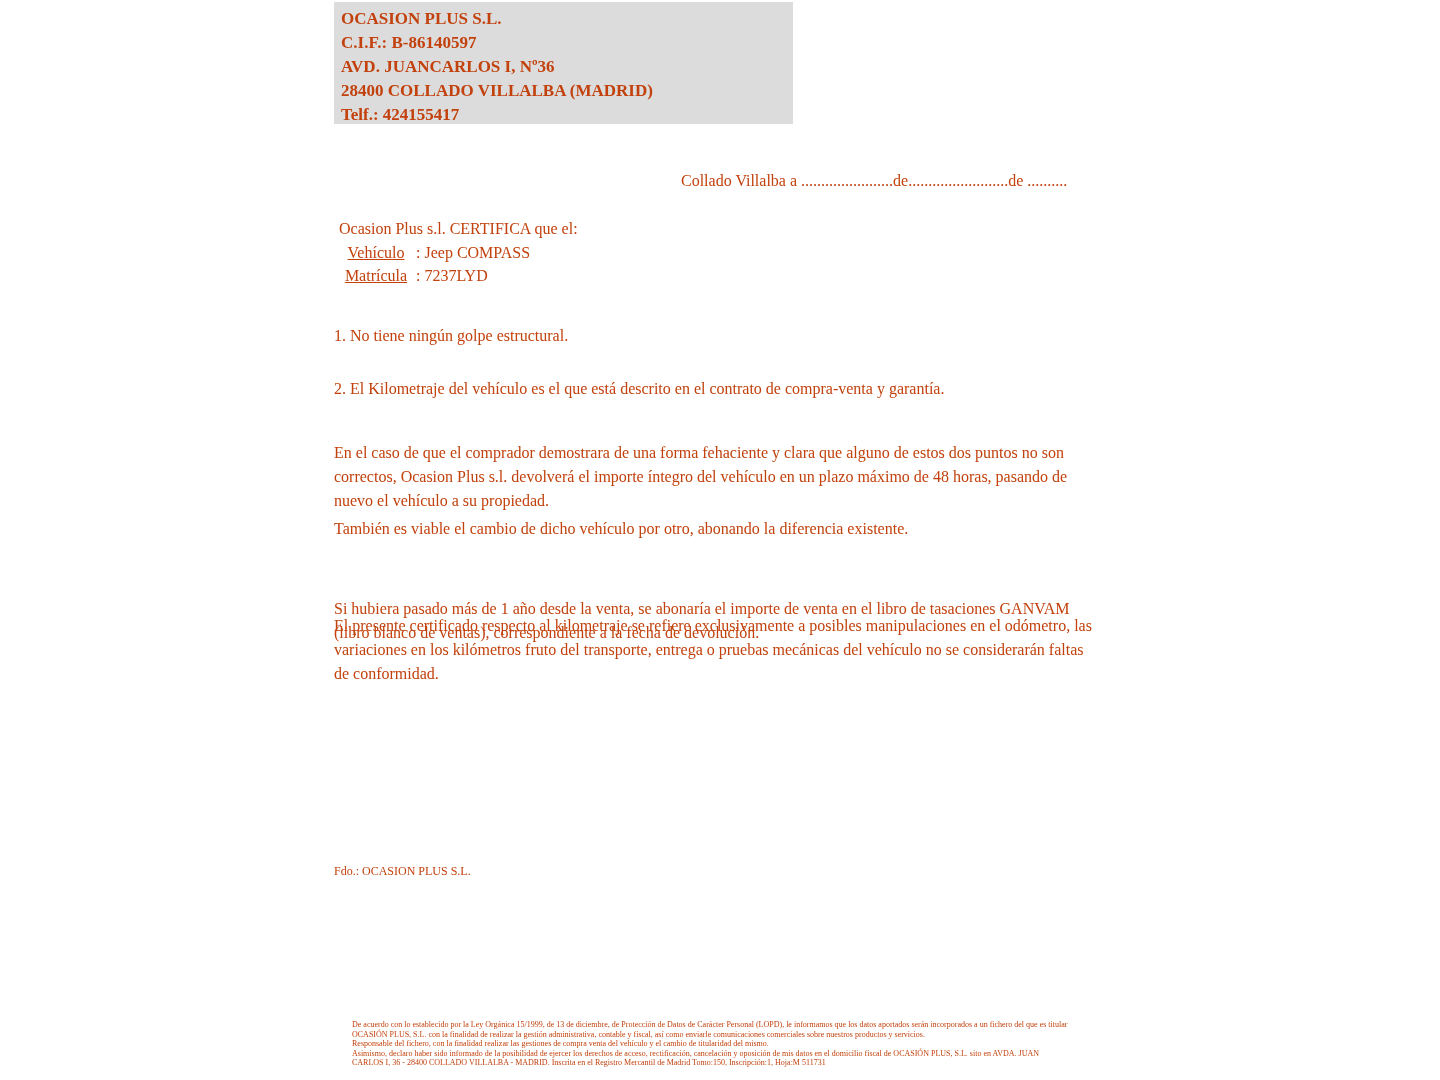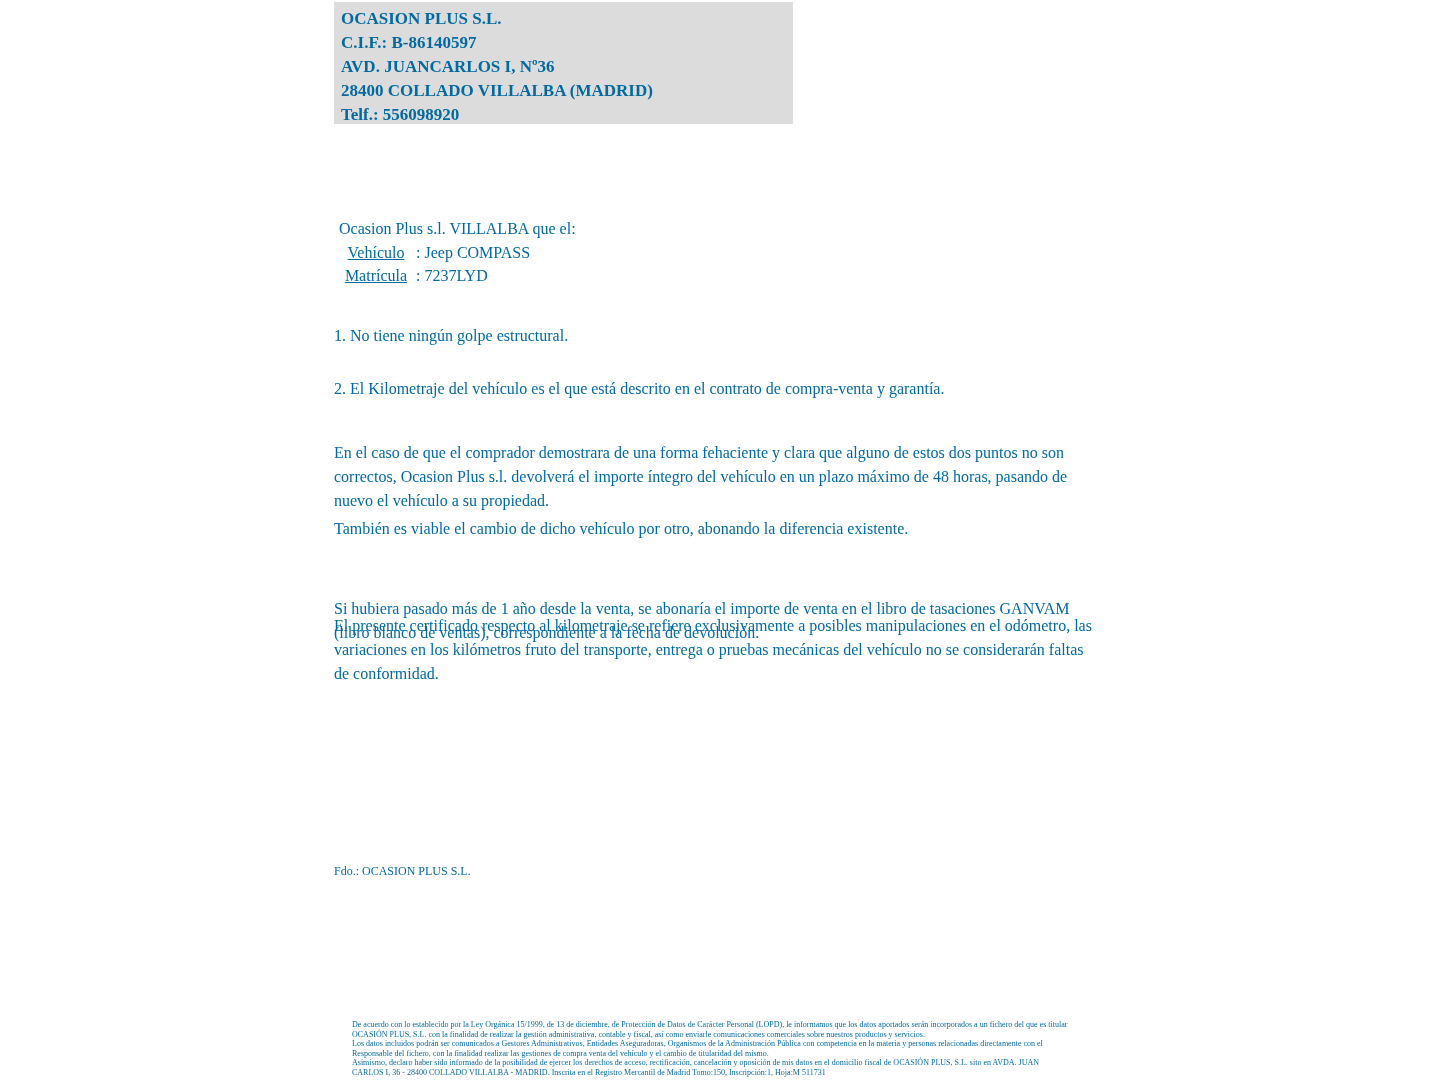--- a/index.html
+++ b/index.html
@@ -6,21 +6,21 @@
     margin: 0;
     padding: 0;
     background: #ffffff;
   }
   .page {
     position: relative;
     width: 1440px;
     height: 1080px;
     background: #ffffff;
     font-family: "Liberation Serif", serif;
-    color: #0369a1;
+    color: #c2410c;
     overflow: hidden;
   }
   .letterhead {
     position: absolute;
     left: 334px;
     top: 2px;
     width: 459px;
     height: 122px;
     background: #dcdcdc;
     box-sizing: border-box;
@@ -89,26 +89,27 @@
 </head>
 <body>
 
 <div class="page">
 
   <div class="letterhead">
     <div>OCASION PLUS S.L.</div>
     <div>C.I.F.: B-86140597</div>
     <div>AVD. JUANCARLOS I, Nº36</div>
     <div>28400 COLLADO VILLALBA (MADRID)</div>
-    <div>Telf.: 556098920</div>
+    <div>Telf.: 424155417</div>
   </div>
 
+  <div class="date-line">Collado Villalba a .......................de.........................de ..........</div>
 
   <div class="cert-block">
-    <div class="cert-intro">Ocasion Plus s.l. VILLALBA que el:</div>
+    <div class="cert-intro">Ocasion Plus s.l. CERTIFICA que el:</div>
     <div class="cert-row">
       <span class="cert-label">Vehículo</span>
       <span>: Jeep COMPASS</span>
     </div>
     <div class="cert-row">
       <span class="cert-label">Matrícula</span>
       <span>: 7237LYD</span>
     </div>
   </div>
 
@@ -118,19 +119,18 @@
   <div class="para para-refund">En el caso de que el comprador demostrara de una forma fehaciente y clara que alguno de estos dos puntos no son correctos, Ocasion Plus s.l. devolverá el importe íntegro del vehículo en un plazo máximo de 48 horas, pasando de nuevo el vehículo a su propiedad.</div>
   <div class="para para-exchange">También es viable el cambio de dicho vehículo por otro, abonando la diferencia existente.</div>
   <div class="para para-ganvam">Si hubiera pasado más de 1 año desde la venta, se abonaría el importe de venta en el libro de tasaciones GANVAM (libro blanco de ventas), correspondiente a la fecha de devolución.</div>
   <div class="para para-odometer">El presente certificado respecto al kilometraje se refiere exclusivamente a posibles manipulaciones en el odómetro, las variaciones en los kilómetros fruto del transporte, entrega o pruebas mecánicas del vehículo no se considerarán faltas de conformidad.</div>
 
   <div class="signature">Fdo.: OCASION PLUS S.L.</div>
 
   <div class="legal-footer">
     <div>De acuerdo con lo establecido por la Ley Orgánica 15/1999, de 13 de diciembre, de Protección de Datos de Carácter Personal (LOPD), le informamos que los datos aportados serán incorporados a un fichero del que es titular</div>
     <div>OCASIÓN PLUS, S.L. con la finalidad de realizar la gestión administrativa, contable y fiscal, así como enviarle comunicaciones comerciales sobre nuestros productos y servicios.</div>
-    <div>Los datos incluidos podrán ser comunicados a Gestores Administrativos, Entidades Aseguradoras, Organismos de la Administración Pública con competencia en la materia y personas relacionadas directamente con el</div>
     <div>Responsable del fichero, con la finalidad realizar las gestiones de compra venta del vehículo y el cambio de titularidad del mismo.</div>
     <div>Asimismo, declaro haber sido informado de la posibilidad de ejercer los derechos de acceso, rectificación, cancelación y oposición de mis datos en el domicilio fiscal de OCASIÓN PLUS, S.L. sito en AVDA. JUAN</div>
     <div>CARLOS I, 36 - 28400 COLLADO VILLALBA - MADRID. Inscrita en el Registro Mercantil de Madrid Tomo:150, Inscripción:1, Hoja:M 511731</div>
   </div>
 
 </div>
 
 </body></html>

